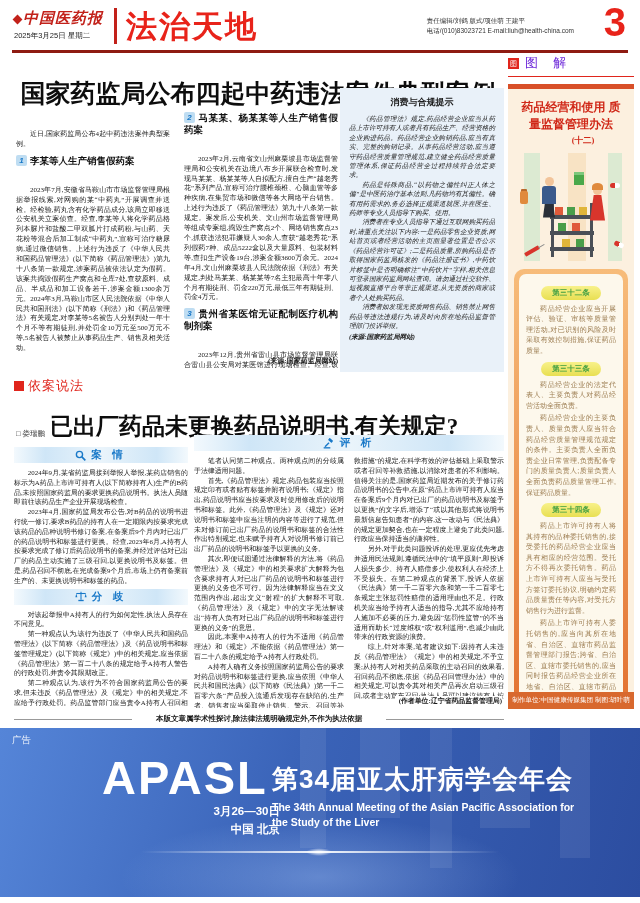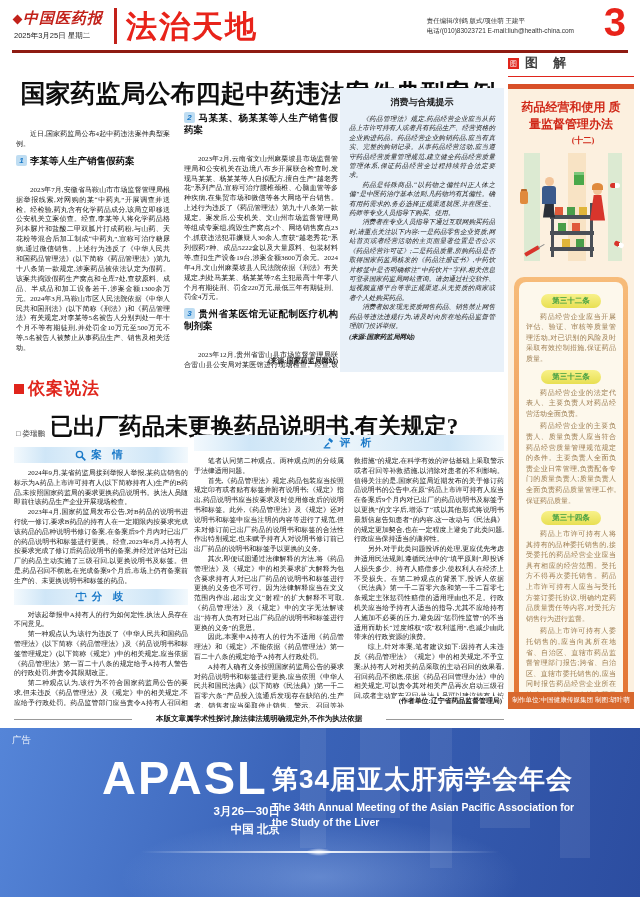--- a/index.html
+++ b/index.html
@@ -36,21 +36,21 @@
   .tips-box{position:absolute;top:88px;left:340px;width:164px;height:284px;background:#e9f1f9;
         padding:8px 9px;box-sizing:border-box;overflow:hidden;}
   .tips-title{text-align:center;font-size:9px;font-weight:900;margin:0 0 5px 0;}
   .tips-box p{margin:0;font-size:6.6px;line-height:9.4px;text-align:justify;font-style:italic;color:#222;}
   .tips-source{text-align:right;font-weight:700;margin-top:2px !important;}
   
   .sidebar{position:absolute;left:508px;top:54px;width:126px;}
   .tujie-head{display:flex;align-items:center;gap:6px;border-bottom:1.5px solid #e0251c;padding-bottom:4px;}
   .tujie-sq{width:11px;height:11px;background:#e0251c;color:#fff;font-size:7px;line-height:11px;
         text-align:center;font-family:"Liberation Sans",sans-serif;}
-  .tujie-label{color:#404040;font-size:13px;font-weight:700;letter-spacing:6px;}
+  .tujie-label{color:#6d28d9;font-size:13px;font-weight:400;letter-spacing:6px;}
   .info-box{margin-top:7px;background:#fcf0df;height:625px;position:relative;overflow:hidden;}
   .info-topbar{height:5px;background:#d84f28;}
   .info-title{padding:10px 8px 0;color:#d02818;font-size:12px;font-weight:900;text-align:center;line-height:1.4;}
   .info-sub{color:#d02818;font-size:8.5px;text-align:center;margin-top:2px;font-weight:700;padding-left:24px;}
   .illus{position:relative;height:108px;margin:6px 8px 4px;overflow:hidden;}
   .stripe{position:absolute;top:0;bottom:0;}
   .illus .s1{left:8px;width:16px;background:#dcead2;}
   .illus .s2{left:52px;width:18px;background:#f8e3c4;}
   .illus .s3{left:92px;width:14px;background:#dcead2;}
   .shelf{position:absolute;left:34px;bottom:4px;width:44px;height:54px;}
@@ -61,33 +61,33 @@
   .head-c{width:9px;height:9px;border-radius:50%;background:#f2c49a;margin:0 auto;}
   .fig1-body{width:14px;height:18px;background:#3c5a8c;border-radius:3px 3px 0 0;margin:0 auto;}
   .fig1-skirt{width:12px;height:14px;background:#2b2f38;margin:0 auto;clip-path:polygon(15% 0,85% 0,100% 100%,0 100%);}
   .fig2-hair{width:11px;height:7px;background:#e08a3c;border-radius:50% 50% 0 0;margin:0 auto;margin-bottom:-4px;position:relative;z-index:2;}
   .fig2-dress{width:15px;height:26px;background:#d8352c;margin:0 auto;clip-path:polygon(25% 0,75% 0,100% 100%,0 100%);}
   .cube{position:absolute;left:58px;top:22px;width:10px;height:10px;background:#4aa84a;box-shadow:0 -3px 0 #7cc87c;}
   .pill{position:absolute;width:10px;height:5px;border-radius:3px;background:linear-gradient(90deg,#d8352c 50%,#fff 50%);}
   .bottle{position:absolute;left:4px;top:38px;width:8px;height:13px;background:#e08a3c;border-radius:2px;box-shadow:0 -3px 0 -1px #b86a2c;}
   .syringe{position:absolute;left:8px;bottom:8px;width:16px;height:4px;background:#d8352c;transform:rotate(-30deg);border-radius:1px;}
   .syringe:after{content:"";position:absolute;right:-6px;top:1.5px;width:7px;height:1px;background:#888;}
-  .inner-wrap{margin:16px 6px 8px;background:linear-gradient(180deg,#f7bc7a,#e2702f);border-radius:10px;padding:5px;}
+  .inner-wrap{margin:8px 6px 8px;background:linear-gradient(180deg,#f7bc7a,#e2702f);border-radius:10px;padding:5px;}
   .inner-panel{background:#fdf8ec;border-radius:7px;padding:7px 7px 9px;}
   .badge{display:block;width:fit-content;margin:5px auto 4px;background:linear-gradient(#f8f18a,#e8df52);
         color:#3f9e42;font-size:7.5px;font-weight:900;padding:2px 11px;border-radius:9px;
         font-family:"Liberation Sans",sans-serif;}
   .inner-panel p{margin:0 0 2px 0;color:#9b7b4f;font-size:7px;line-height:10.6px;text-align:justify;text-indent:2em;
         font-family:"Liberation Sans",sans-serif;}
   .credit-bar{position:absolute;bottom:0;left:0;right:0;background:#d8682e;color:#fff;font-size:6.6px;
         text-align:center;padding:4px 2px;font-family:"Liberation Sans",sans-serif;}
   
   .cs-label{position:absolute;top:377px;left:14px;display:flex;align-items:center;gap:4px;}
   .cs-sq{width:10px;height:10px;background:#e0251c;}
-  .cs-label span.t{color:#e0251c;font-size:17px;font-weight:700;letter-spacing:1px;text-align:center;}
+  .cs-label span.t{color:#e0251c;font-size:13px;font-weight:400;letter-spacing:1px;text-align:center;}
   .cs-headline{position:absolute;top:392px;left:0;width:508px;text-align:center;font-size:23px;font-weight:900;color:#0d0d0d;}
   .byline{position:absolute;top:429px;left:16px;font-size:7.5px;color:#333;}
   .bar{display:flex;align-items:center;justify-content:center;gap:5px;height:16px;margin:3px 0 5px;
         background:linear-gradient(90deg,#f3f9fd,#cfe6f7 18%,#eaf4fb 50%,#cfe6f7 82%,#f3f9fd);}
   .bar .bt{color:#1878c8;font-size:10.5px;font-weight:900;letter-spacing:4px;}
   .cs-col1{position:absolute;top:444px;left:14px;width:174px;height:264px;overflow:hidden;}
   .cs-col1 p,.cs-col23 p{margin:0;font-size:6.9px;line-height:9.8px;text-align:justify;}
   .cs-col23{position:absolute;top:432px;left:194px;width:310px;height:276px;overflow:hidden;}
   .cs-text2{column-count:2;column-gap:10px;height:256px;overflow:hidden;}
   .cs-author{position:absolute;right:2px;bottom:2px;font-size:6.9px;font-weight:700;background:#fff;padding-left:4px;}

